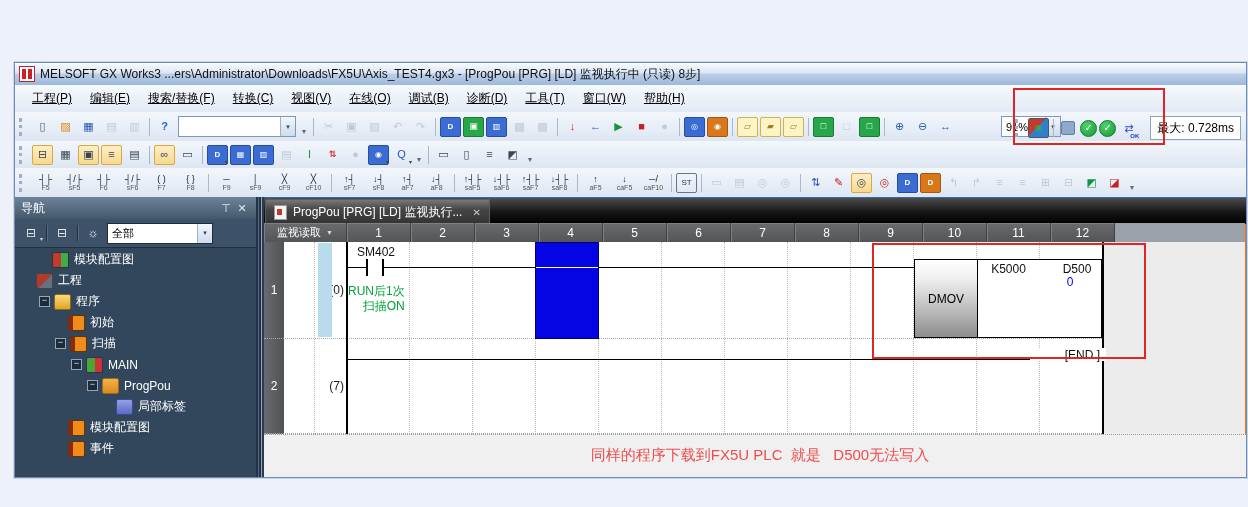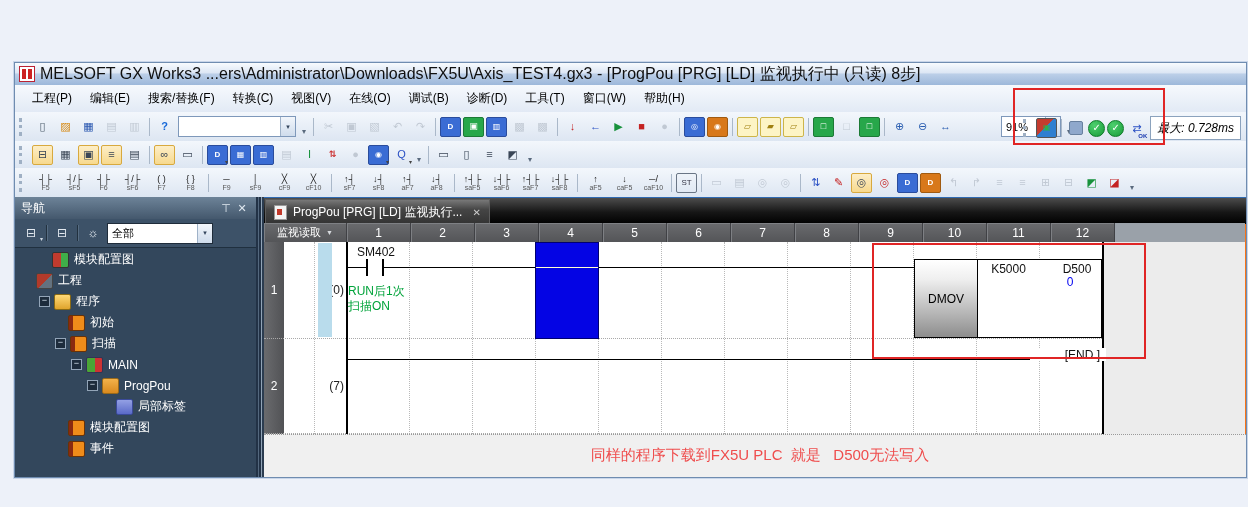--- a/index.html
+++ b/index.html
@@ -2,28 +2,28 @@
 <html><head>
 <meta charset="utf-8">
 <style>
   html,body{margin:0;padding:0;}
   body{width:1248px;height:507px;position:relative;overflow:hidden;background:#edf1f9;
        font-family:"Liberation Sans","DejaVu Sans",sans-serif;}
   
   #win{position:absolute;left:14px;top:62px;width:1231px;height:414px;background:#dfe8f4;
        border:1px solid #6f8cb0;box-shadow:0 0 0 1px #c9d6e9;}
   .titlebar{position:absolute;left:0;top:0;right:0;height:22px;display:flex;align-items:center;gap:5px;
-       padding-left:4px;font-size:16px;color:#101010;white-space:nowrap;overflow:hidden;
+       padding-left:4px;font-size:12px;color:#101010;white-space:nowrap;overflow:hidden;
        background:linear-gradient(#f8fbfe,#dce6f4 45%,#bccfe8 50%,#9db8da);}
   .appicon{width:14px;height:14px;background:#fff;border:1px solid #b23;flex:0 0 auto;position:relative;}
   .appicon::after{content:"";position:absolute;left:2px;top:2px;right:2px;bottom:2px;background:
        linear-gradient(90deg,#c22 40%,#fff 40%,#fff 60%,#c22 60%);}
   .menubar{position:absolute;left:0;top:22px;right:0;height:27px;display:flex;align-items:center;
        background:linear-gradient(#f6f9fd,#e2eaf5);border-bottom:1px solid #c2cfdf;padding-left:8px;}
-  .mi{padding:11px 9px;font-size:12px;color:#000;}
+  .mi{padding:11px 9px;font-size:12px;color:#000;text-decoration:underline;}
   
   .tb{position:absolute;left:0;right:0;display:flex;align-items:center;
       background:linear-gradient(#f3f7fc,#dde6f2);border-bottom:1px solid #c2cfdf;padding-left:2px;}
   #tb1{top:49px;height:29px;}
   #tb2{top:78px;height:27px;}
   #tb3{top:105px;height:29px;border-bottom:1px solid #aebccd;}
   .grip{width:6px;height:18px;border-left:3px dotted #9fb0c4;margin:0 3px 0 2px;}
   .tsep{width:1px;height:18px;background:#aab8c9;margin:0 3px;}
   .ovf{width:12px;height:18px;font-size:8px;color:#5a6a7e;display:flex;align-items:flex-end;justify-content:center;}
   .ic{width:19px;height:18px;margin:0 1px;border:1px solid transparent;border-radius:2px;display:flex;
@@ -49,21 +49,21 @@
   .combo{height:19px;background:#fff;border:1px solid #7e98ba;display:flex;align-items:center;margin:0 2px;}
   .cval{flex:1;font-size:11px;padding-left:4px;color:#000;}
   .carr{width:14px;height:100%;border-left:1px solid #9fb2c8;background:linear-gradient(#f2f6fb,#cfdcec);
         font-size:7px;color:#33455c;display:flex;align-items:center;justify-content:center;}
   .lb{width:26px;height:26px;margin:0 0.5px;display:flex;flex-direction:column;align-items:center;
       justify-content:center;border:1px solid transparent;border-radius:2px;}
   .lb .sy{font-size:9px;line-height:10px;color:#222;white-space:nowrap;}
   .lb .cap{font-size:7px;line-height:8px;color:#555;}
   #monCluster{position:absolute;right:5px;top:4px;display:flex;align-items:center;}
   .statbox{height:22px;background:#fff;border:1px solid #8ba2bd;font-size:12px;color:#000;
-      display:flex;align-items:center;padding:0 6px;margin-left:2px;white-space:pre;font-style:italic;}
+      display:flex;align-items:center;padding:0 6px;margin-left:10px;white-space:pre;}
   
   #mainArea{position:absolute;left:0;right:0;top:134px;bottom:0;}
   
   #nav{position:absolute;left:0;top:0;width:241px;bottom:0;background:#33475c;border-right:1px solid #1f2c3b;}
   .navhead{height:22px;display:flex;align-items:center;padding:0 6px;color:#fff;font-size:12px;
       background:linear-gradient(#6d8398,#44586d);}
   .navhead .sp{flex:1;}
   .navbtn{width:16px;height:16px;color:#dfe7ef;font-size:11px;display:flex;align-items:center;justify-content:center;}
   .navtools{height:28px;display:flex;align-items:center;background:#3d5268;border-bottom:1px solid #20303f;
       padding-left:6px;gap:2px;}
@@ -489,21 +489,21 @@
         <div class="hdot" style="top:96px;"></div>
         <div class="hdot" style="top:191px;"></div>
         <div class="rail" style="left:82px;top:0;height:192px;"></div>
         <div class="rail" style="left:838px;top:0;height:192px;"></div>
 
         <div class="rung" style="left:82px;top:25px;width:568px;"></div>
         <div class="devlabel" style="left:84px;top:3px;width:56px;">SM402</div>
         <div class="cgap" style="left:104px;top:24px;width:14px;height:3px;"></div>
         <div class="cbar" style="left:102px;top:17px;height:17px;"></div>
         <div class="cbar" style="left:118px;top:17px;height:17px;"></div>
-        <div class="comment" style="left:84px;top:42px;">
+        <div class="comment" style="left:84px;top:42px;text-align:right;">
           <div>RUN后1次</div>
           <div>扫描ON</div>
         </div>
 
         <div class="cursorcell" style="left:271px;top:0;width:62px;height:95px;">
           <div class="cursorline" style="top:24px;"></div>
         </div>
 
         <div class="instrbox" style="left:650px;top:17px;width:186px;height:77px;">
           <div class="mnemonic">DMOV</div>

